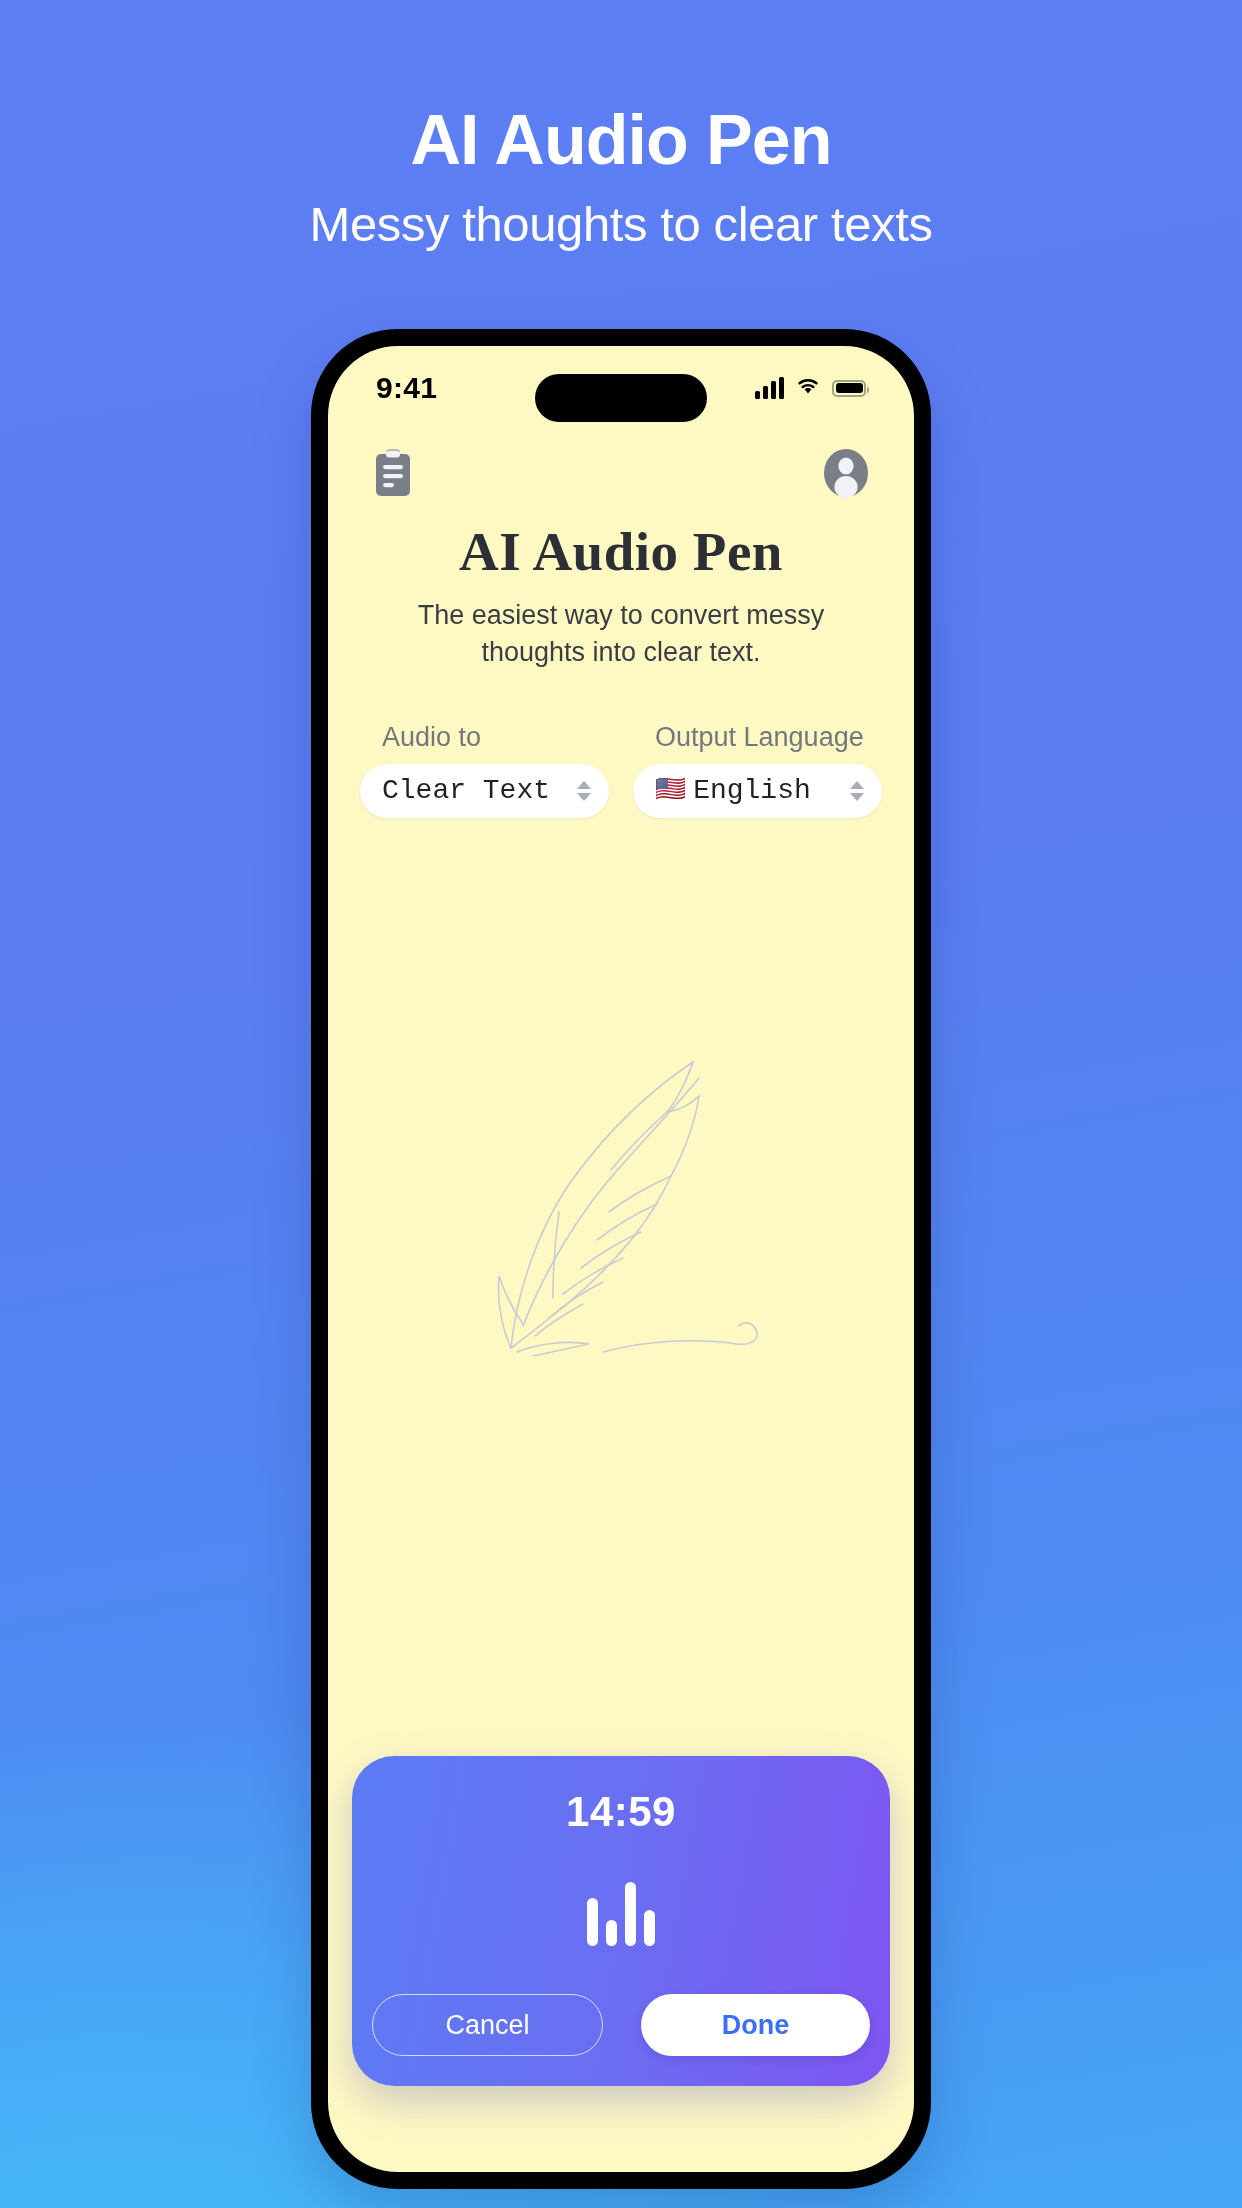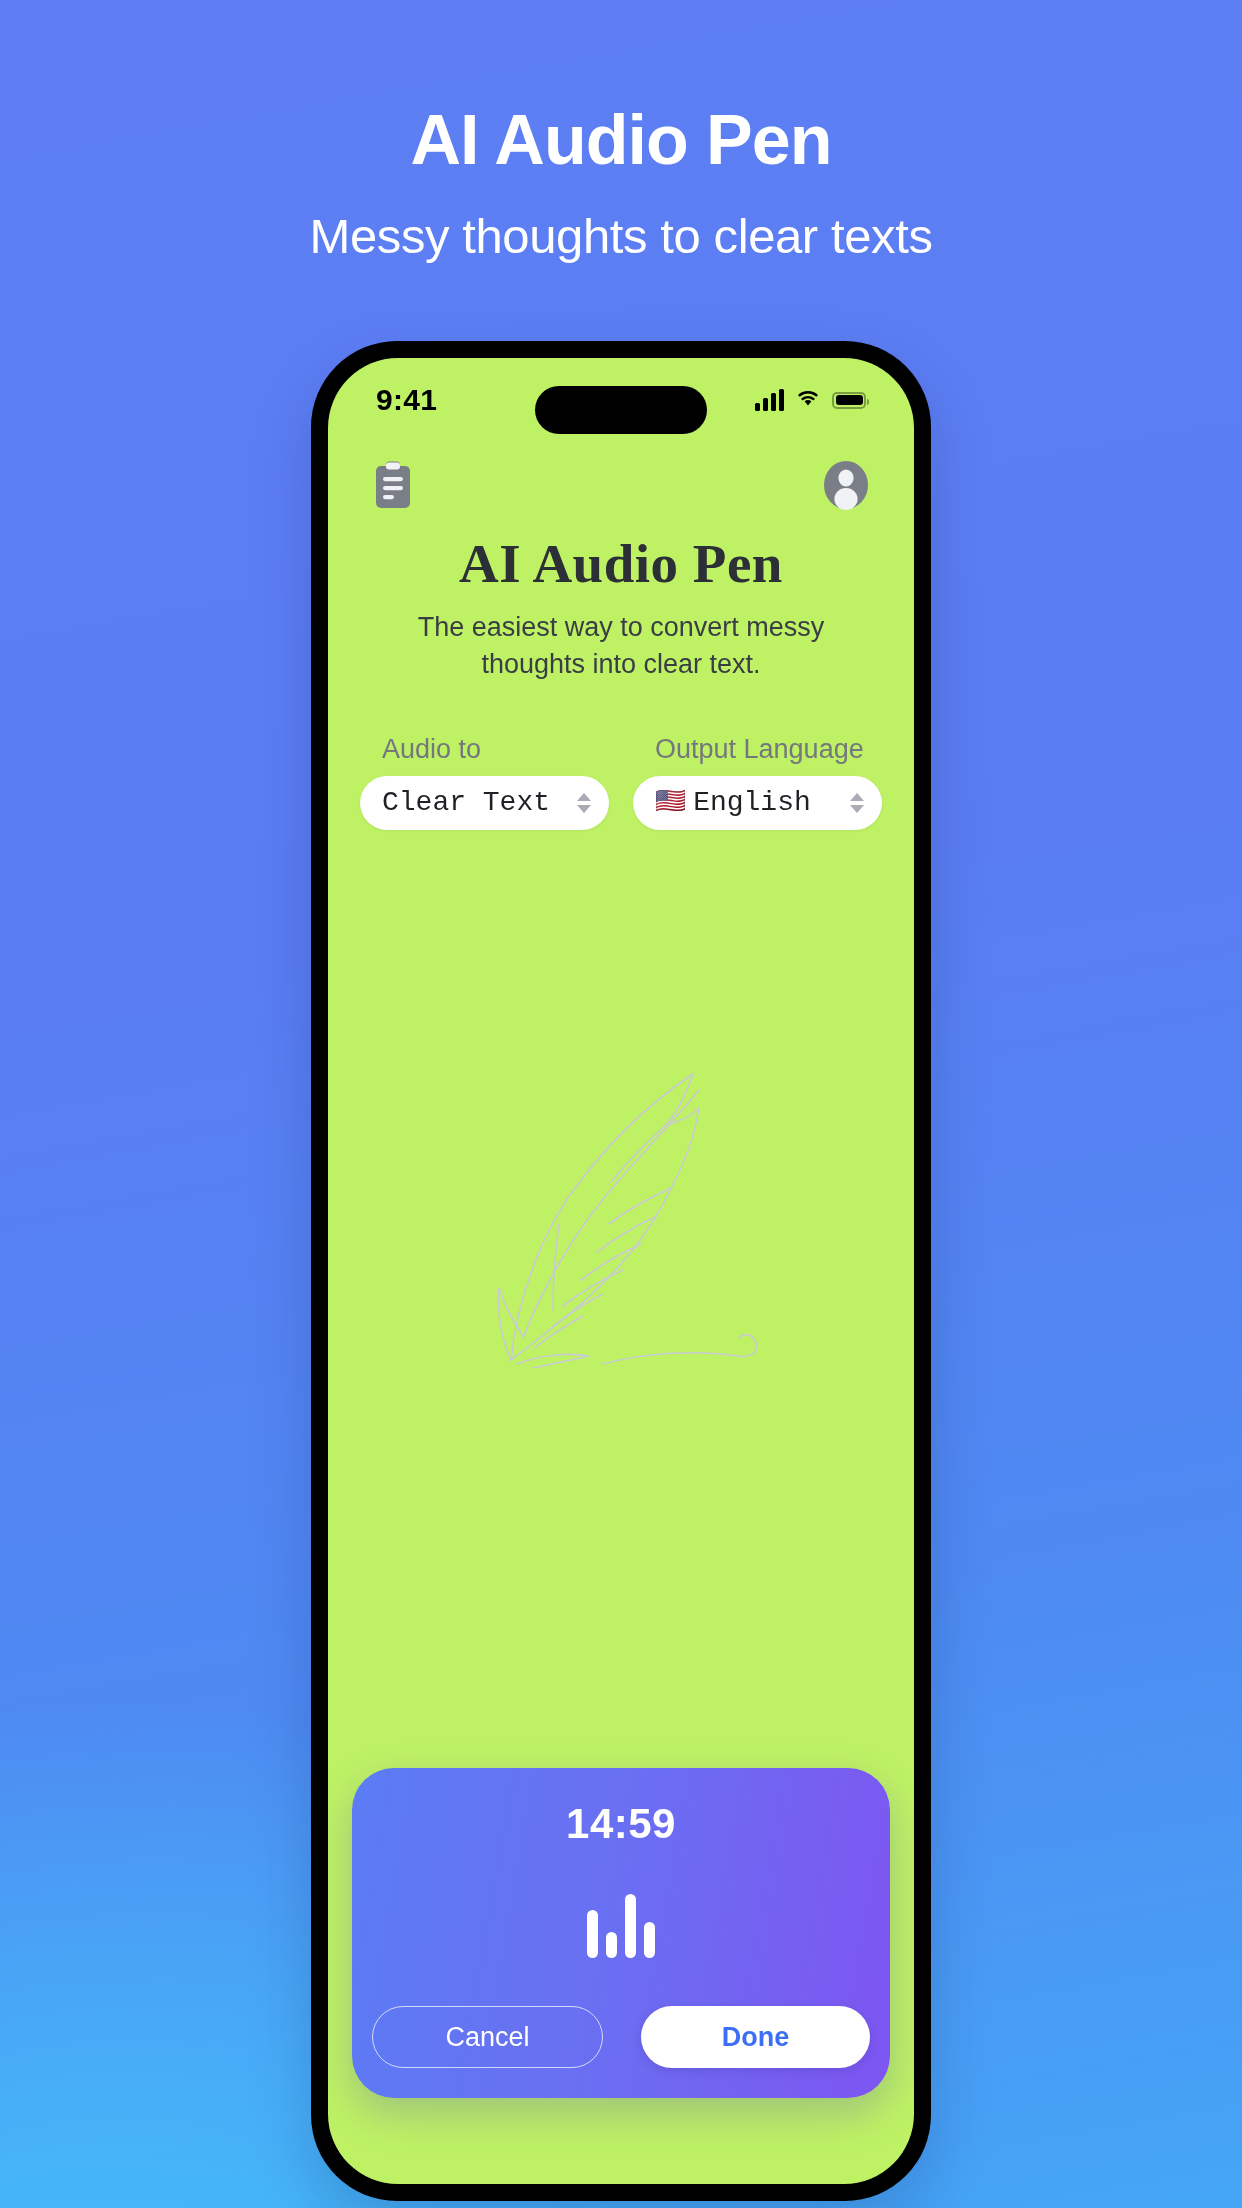--- a/index.html
+++ b/index.html
@@ -12,37 +12,37 @@
     overflow:hidden;
   }
 
   
   .promo { width:100%; padding-top:104px; text-align:center; }
   .promo-title {
     font-size:70px; font-weight:bold; color:#FFFFFF;
     letter-spacing:-1px; line-height:1.05;
   }
   .promo-sub {
-    margin-top:32px; font-size:49px; font-weight:normal;
+    margin-top:20px; font-size:49px; font-weight:normal;
     color:#FFFFFF; letter-spacing:-0.4px; line-height:1.1;
   }
 
   
   .phone-wrap { display:flex; justify-content:center; margin-top:78px; }
   .phone {
     position:relative;
     width:620px; height:1860px;
     background:#000000;
     border-radius:86px;
     padding:17px;
     box-shadow:0 26px 60px rgba(22,40,110,.22);
   }
   .screen {
     position:relative; width:100%; height:100%;
-    background:#bef264;
+    background:#fef9c3;
     border-radius:70px;
     overflow:hidden;
   }
 
   
   .statusbar {
     position:relative; height:84px;
     display:flex; align-items:center; justify-content:space-between;
     padding:0 48px;
   }

